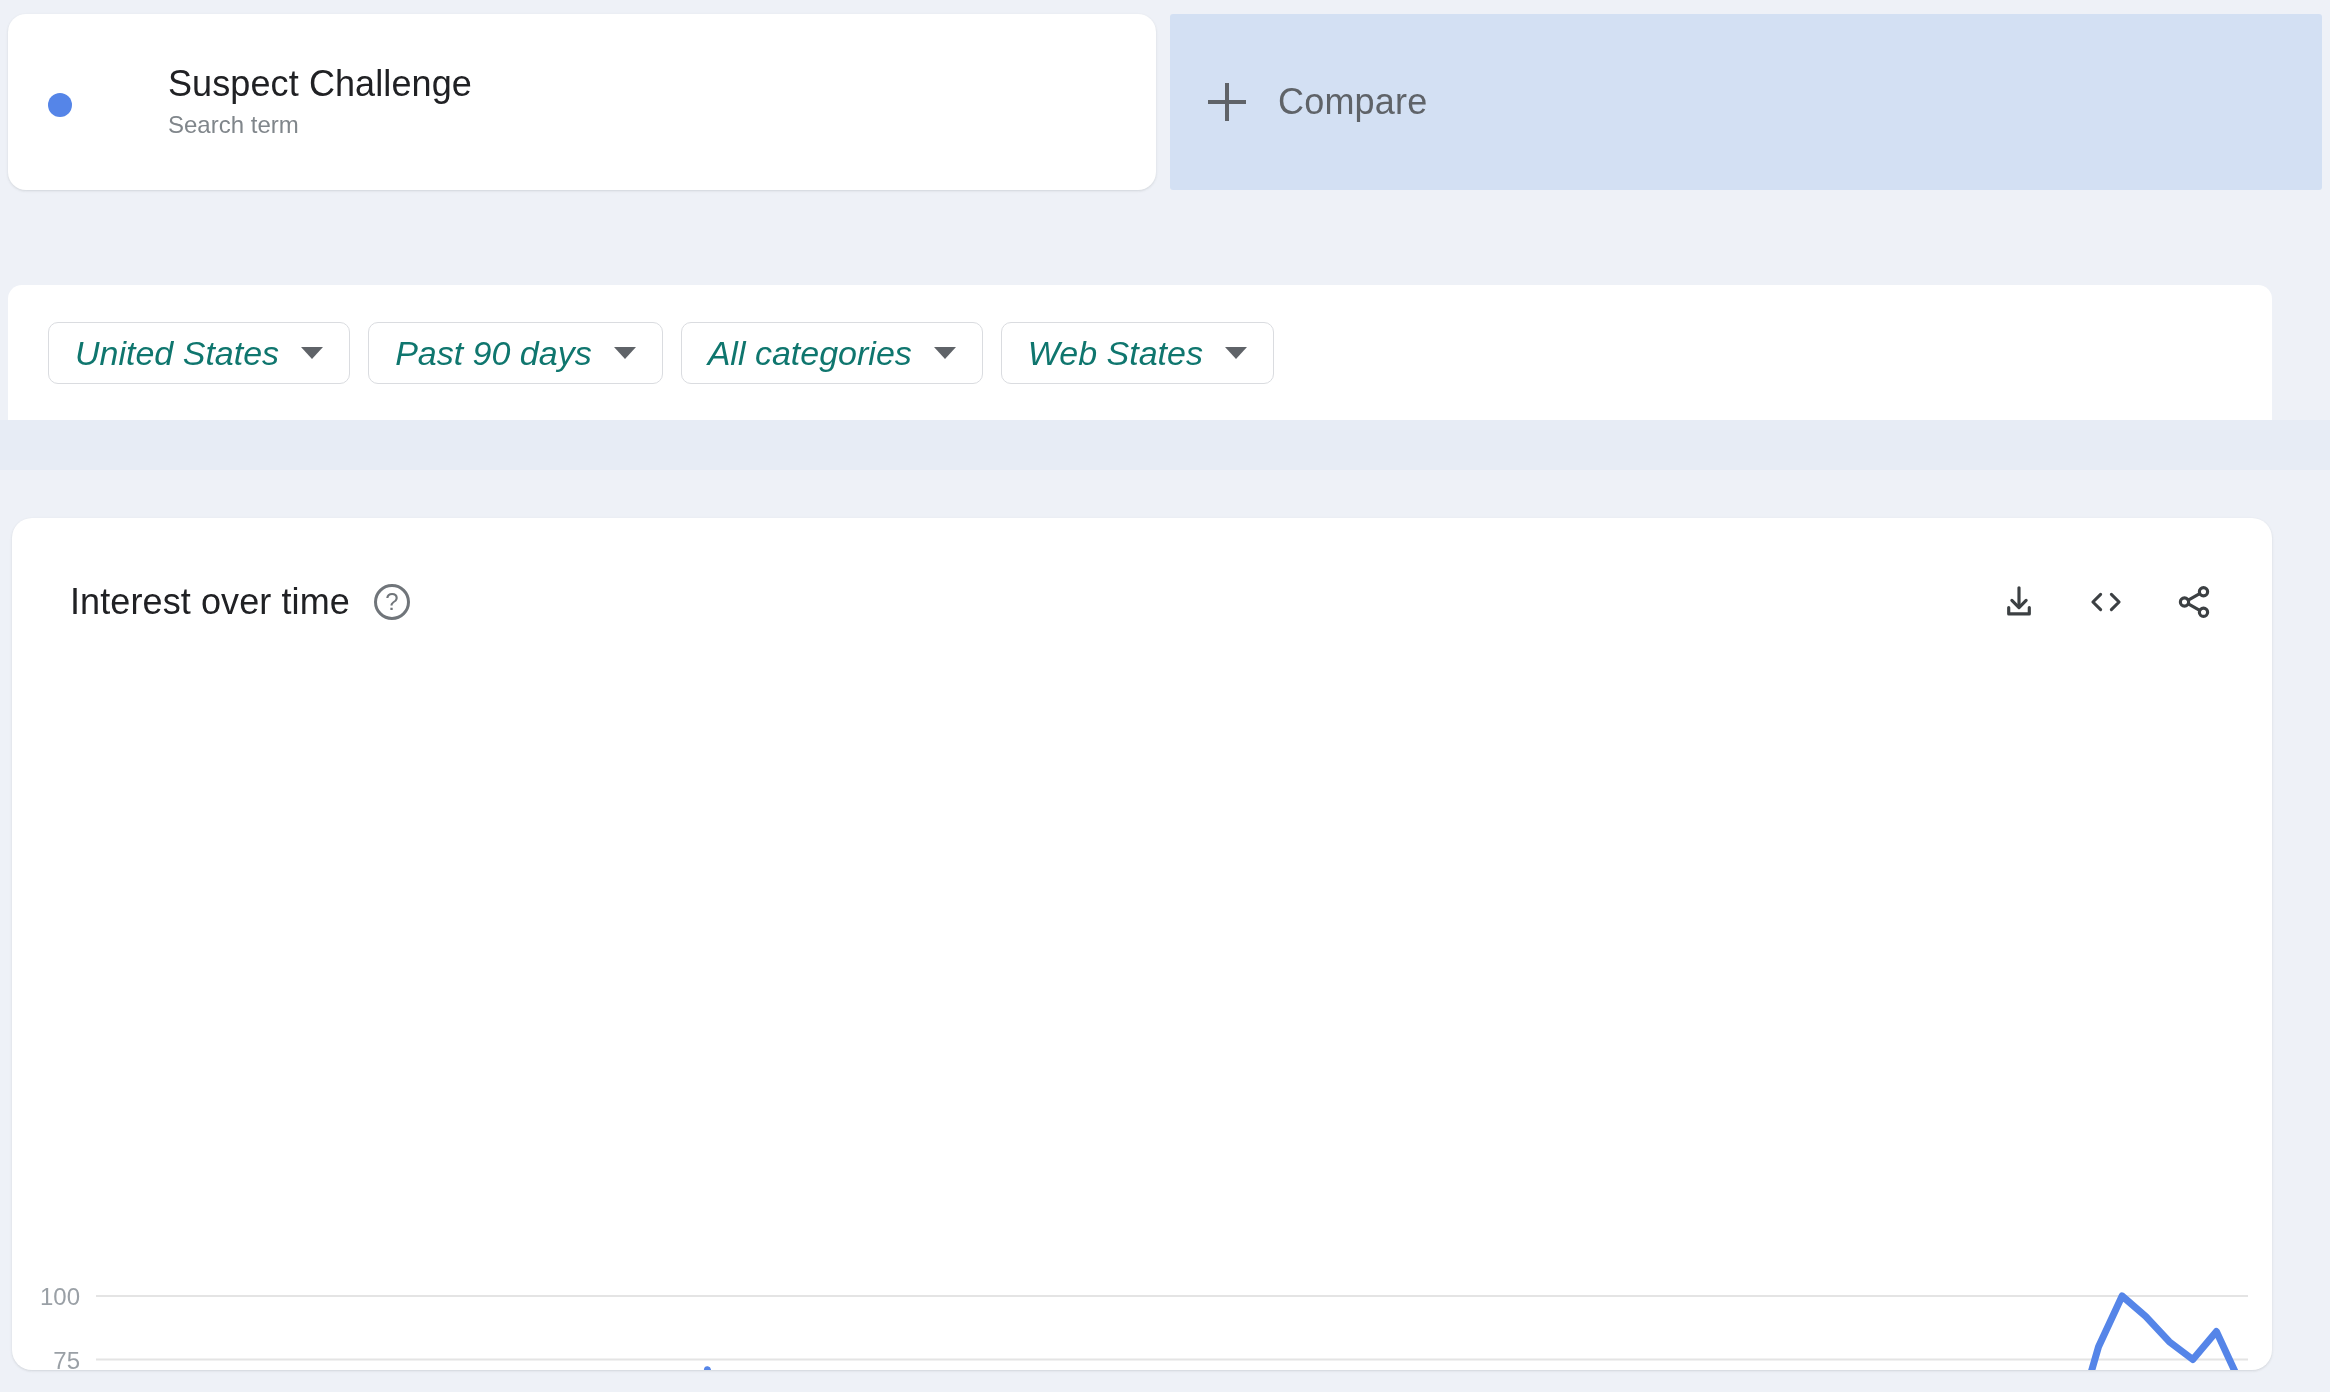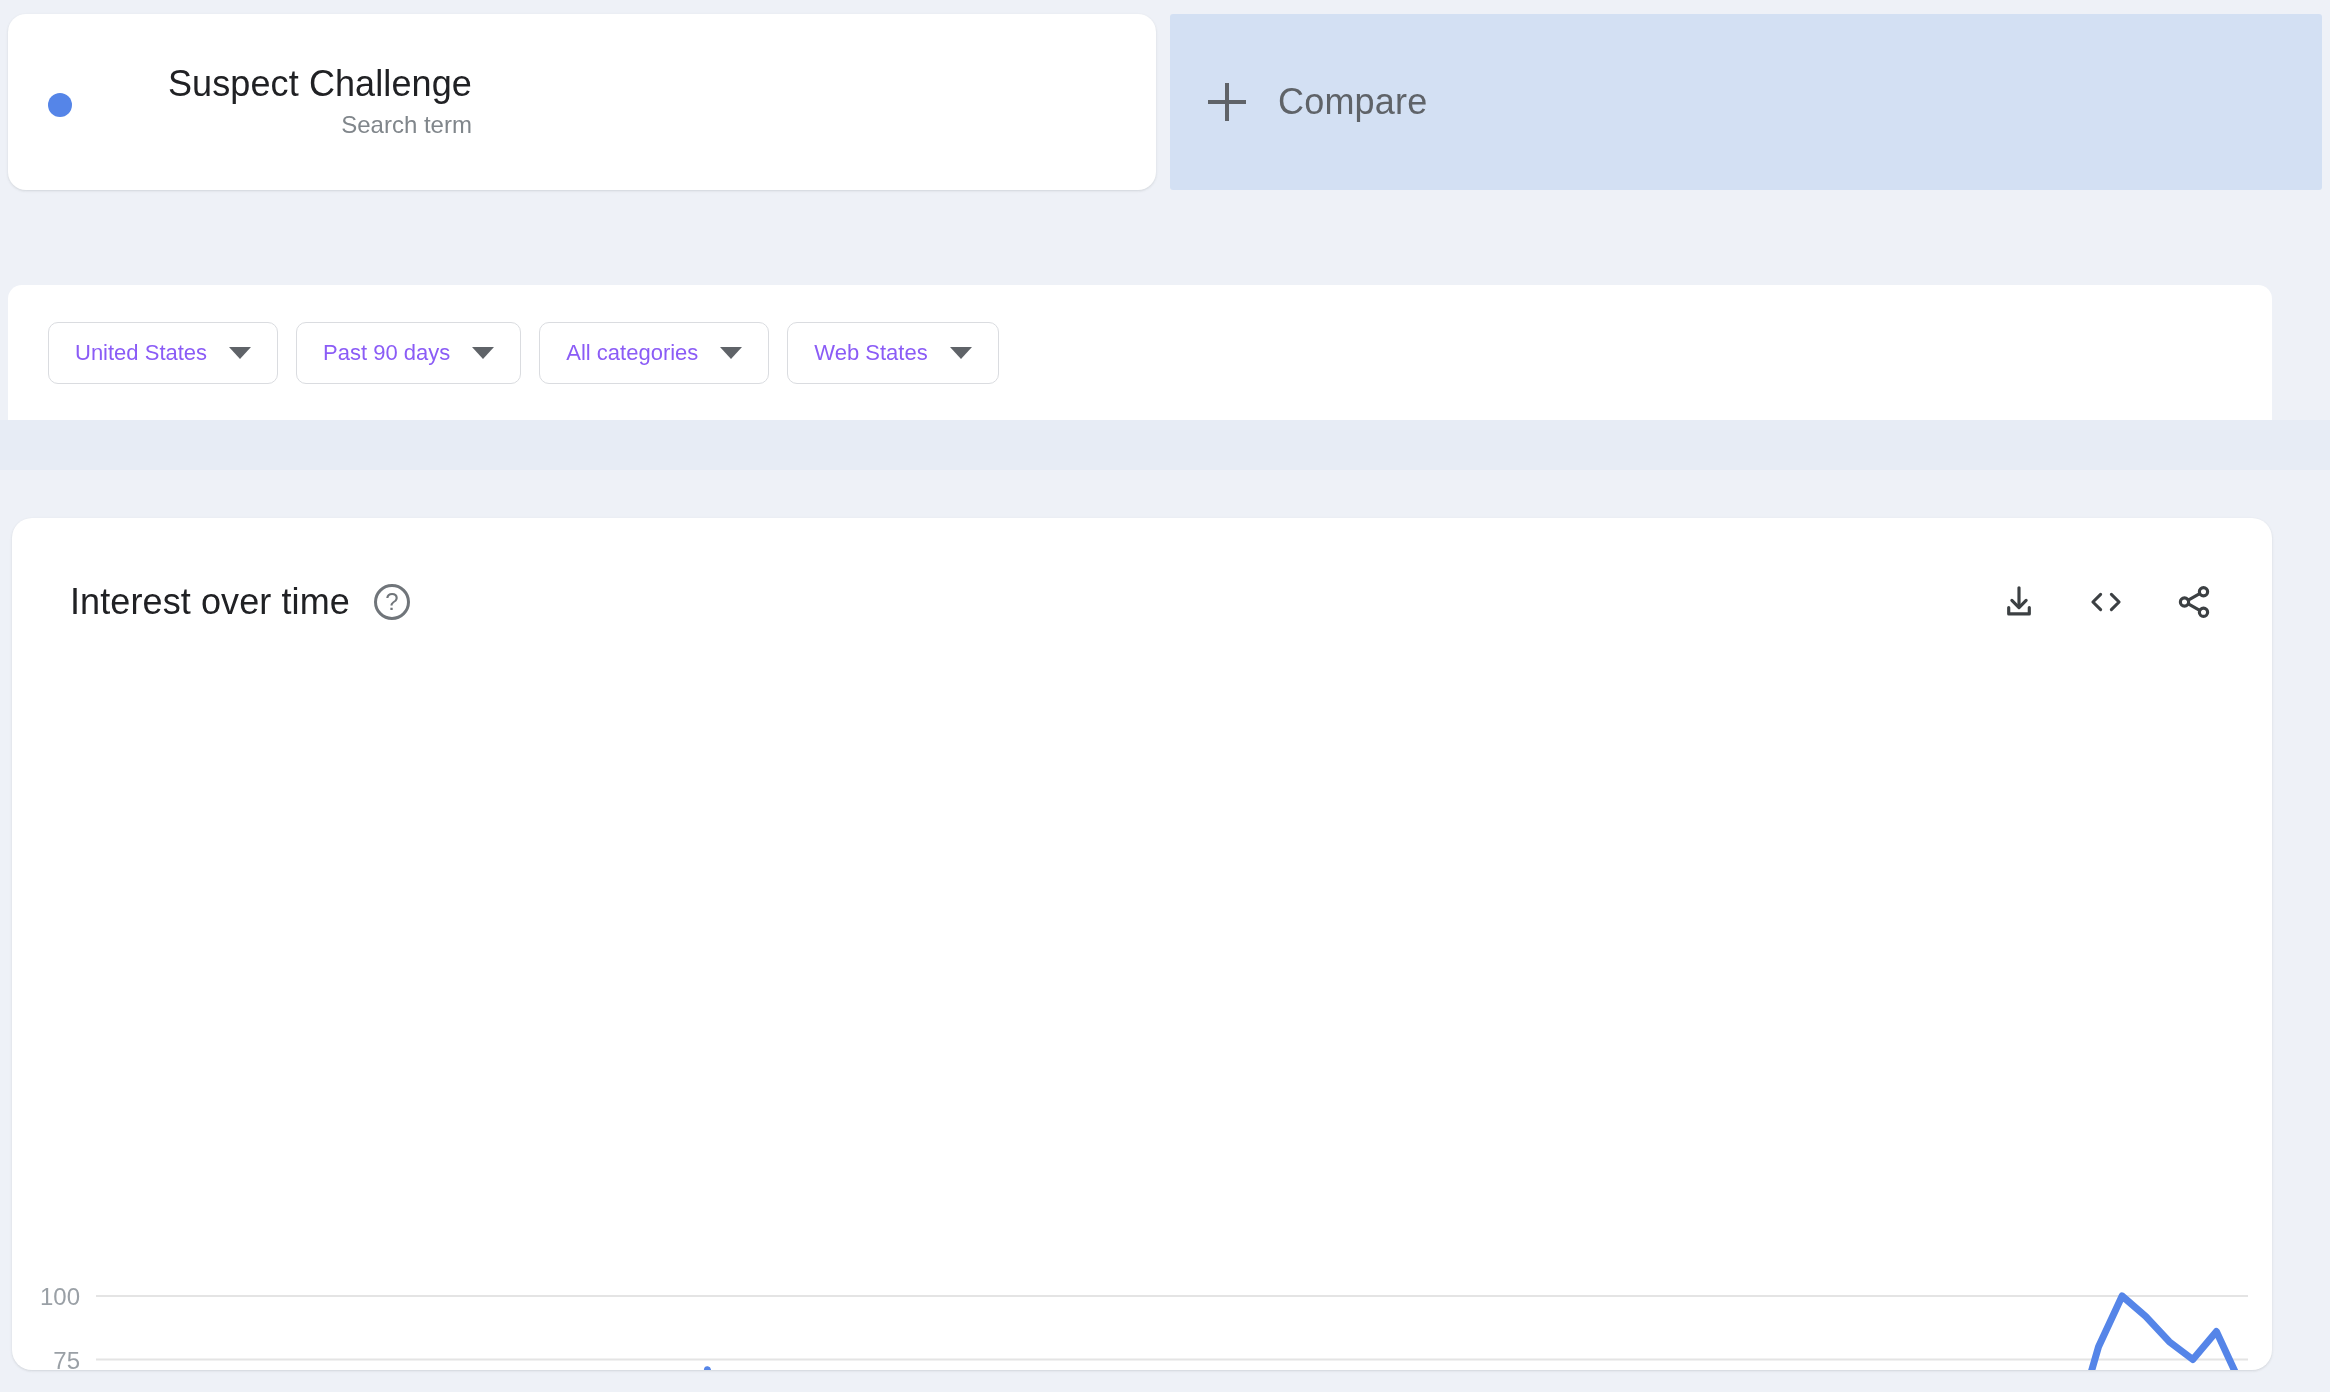--- a/index.html
+++ b/index.html
@@ -66,21 +66,20 @@
     line-height: 44px;
     color: #202124;
     letter-spacing: 0.1px;
   }
 
   .term-sub {
     font-size: 24px;
     line-height: 34px;
     color: #80868B;
     margin-top: 2px;
-    text-align: right;
   }
 
   .compare-card {
     flex: 1 1 auto;
     height: 176px;
     background: #D3E0F3;
     border-radius: 3px;
     display: flex;
     align-items: center;
     padding-left: 38px;
@@ -128,24 +127,25 @@
     border-radius: 10px;
     display: inline-flex;
     align-items: center;
     padding: 0 26px;
     background: #FFFFFF;
     cursor: pointer;
     gap: 22px;
   }
 
   .chip-label {
-    font-size: 22px;
+    font-size: 34px;
     line-height: 30px;
-    color: #8b5cf6;
+    color: #0f766e;
     white-space: nowrap;
+    font-style: italic;
   }
 
   .caret {
     width: 0; height: 0;
     border-left: 11px solid transparent;
     border-right: 11px solid transparent;
     border-top: 12px solid #5F6368;
     flex: 0 0 auto;
   }
 

